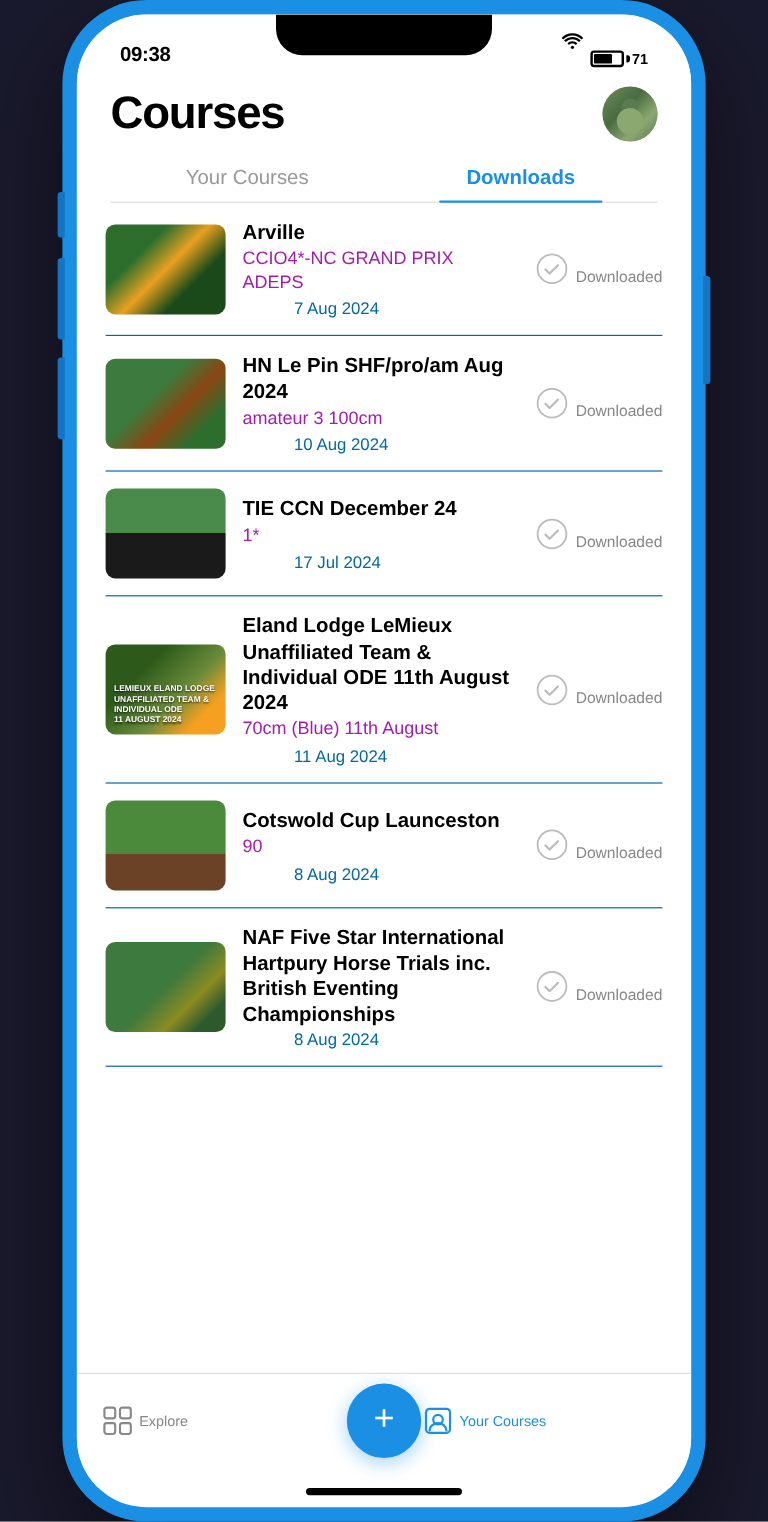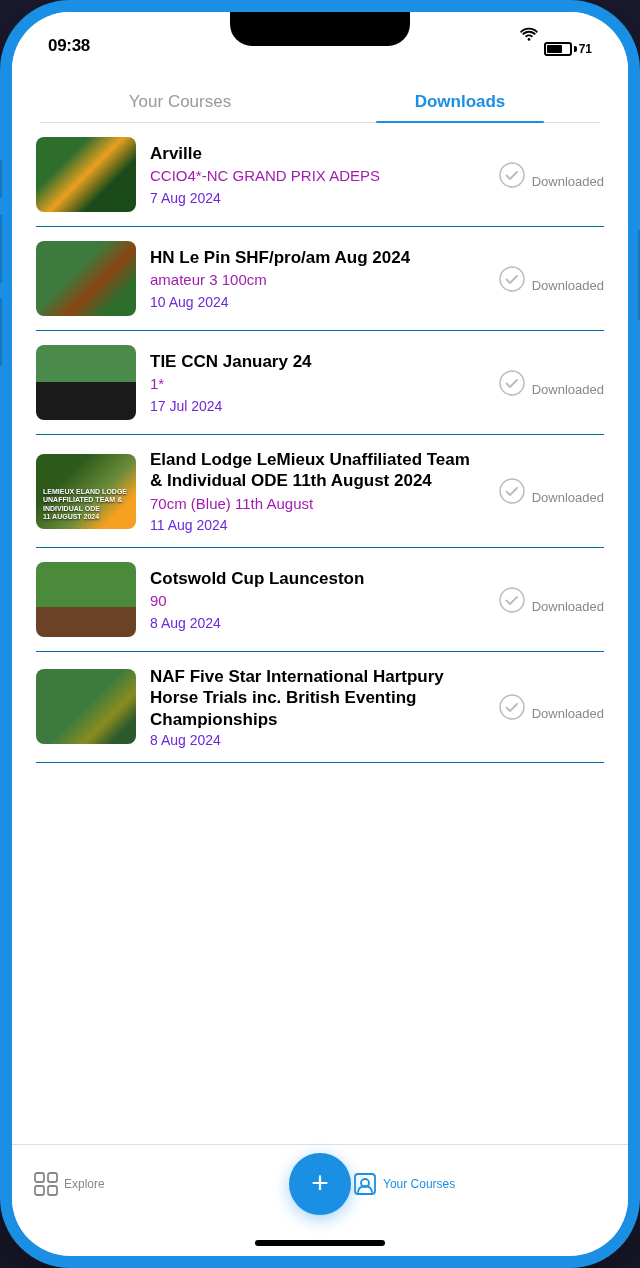--- a/index.html
+++ b/index.html
@@ -6,21 +6,21 @@
     body {
       background: #1a1a2e;
       display: flex;
       justify-content: center;
       align-items: center;
       min-height: 100vh;
       font-family: -apple-system, BlinkMacSystemFont, 'SF Pro Display', 'Helvetica Neue', sans-serif;
     }
 
     .phone-frame {
-      width: 640px;
+      width: 536px;
       height: 1268px;
       background: #1a8fe3;
       border-radius: 70px;
       position: relative;
       padding: 12px;
       box-shadow: 0 30px 80px rgba(0,0,0,0.5);
     }
 
     .phone-inner {
       width: 100%;
@@ -294,21 +294,22 @@
     .course-sub {
       font-size: 15px;
       font-weight: 400;
       color: #a21caf;
       line-height: 1.3;
       margin-bottom: 4px;
     }
 
     .course-date {
       font-size: 14px;
-      color: #6d28d9;
+      color: #0369a1;
+      margin-left: 43px;
     }
 
     .course-status {
       display: flex;
       flex-direction: row;
       align-items: flex-end;
       gap: 6px;
       flex-shrink: 0;
     }
 
@@ -454,20 +455,26 @@
           </div>
           <div class="battery-tip"></div>
           <span class="battery-text">71</span>
         </div>
       </div>
     </div>
 
     <div class="screen-content">
 
       <div class="header">
+        <div class="header-top">
+          <h1 class="page-title">Courses</h1>
+          <div class="avatar">
+            <div class="avatar-img"></div>
+          </div>
+        </div>
 
         <div class="tabs">
           <div class="tab inactive">
             <span>Your Courses</span>
           </div>
           <div class="tab active">
             <span>Downloads</span>
           </div>
         </div>
       </div>
@@ -502,21 +509,21 @@
               <circle cx="14" cy="14" r="12" stroke="#bbb" stroke-width="1.5"></circle>
               <path d="M8.5 14.5l3.5 3.5 7-7" stroke="#bbb" stroke-width="1.8" stroke-linecap="round" stroke-linejoin="round"></path>
             </svg>
             <span class="downloaded-text">Downloaded</span>
           </div>
         </div>
 
         <div class="course-item">
           <div class="course-thumbnail thumb-3"></div>
           <div class="course-info">
-            <div class="course-name">TIE CCN January 24</div>
+            <div class="course-name">TIE CCN December 24</div>
             <div class="course-sub">1*</div>
             <div class="course-date">17 Jul 2024</div>
           </div>
           <div class="course-status">
             <svg class="check-icon" viewBox="0 0 28 28" fill="none">
               <circle cx="14" cy="14" r="12" stroke="#bbb" stroke-width="1.5"></circle>
               <path d="M8.5 14.5l3.5 3.5 7-7" stroke="#bbb" stroke-width="1.8" stroke-linecap="round" stroke-linejoin="round"></path>
             </svg>
             <span class="downloaded-text">Downloaded</span>
           </div>

